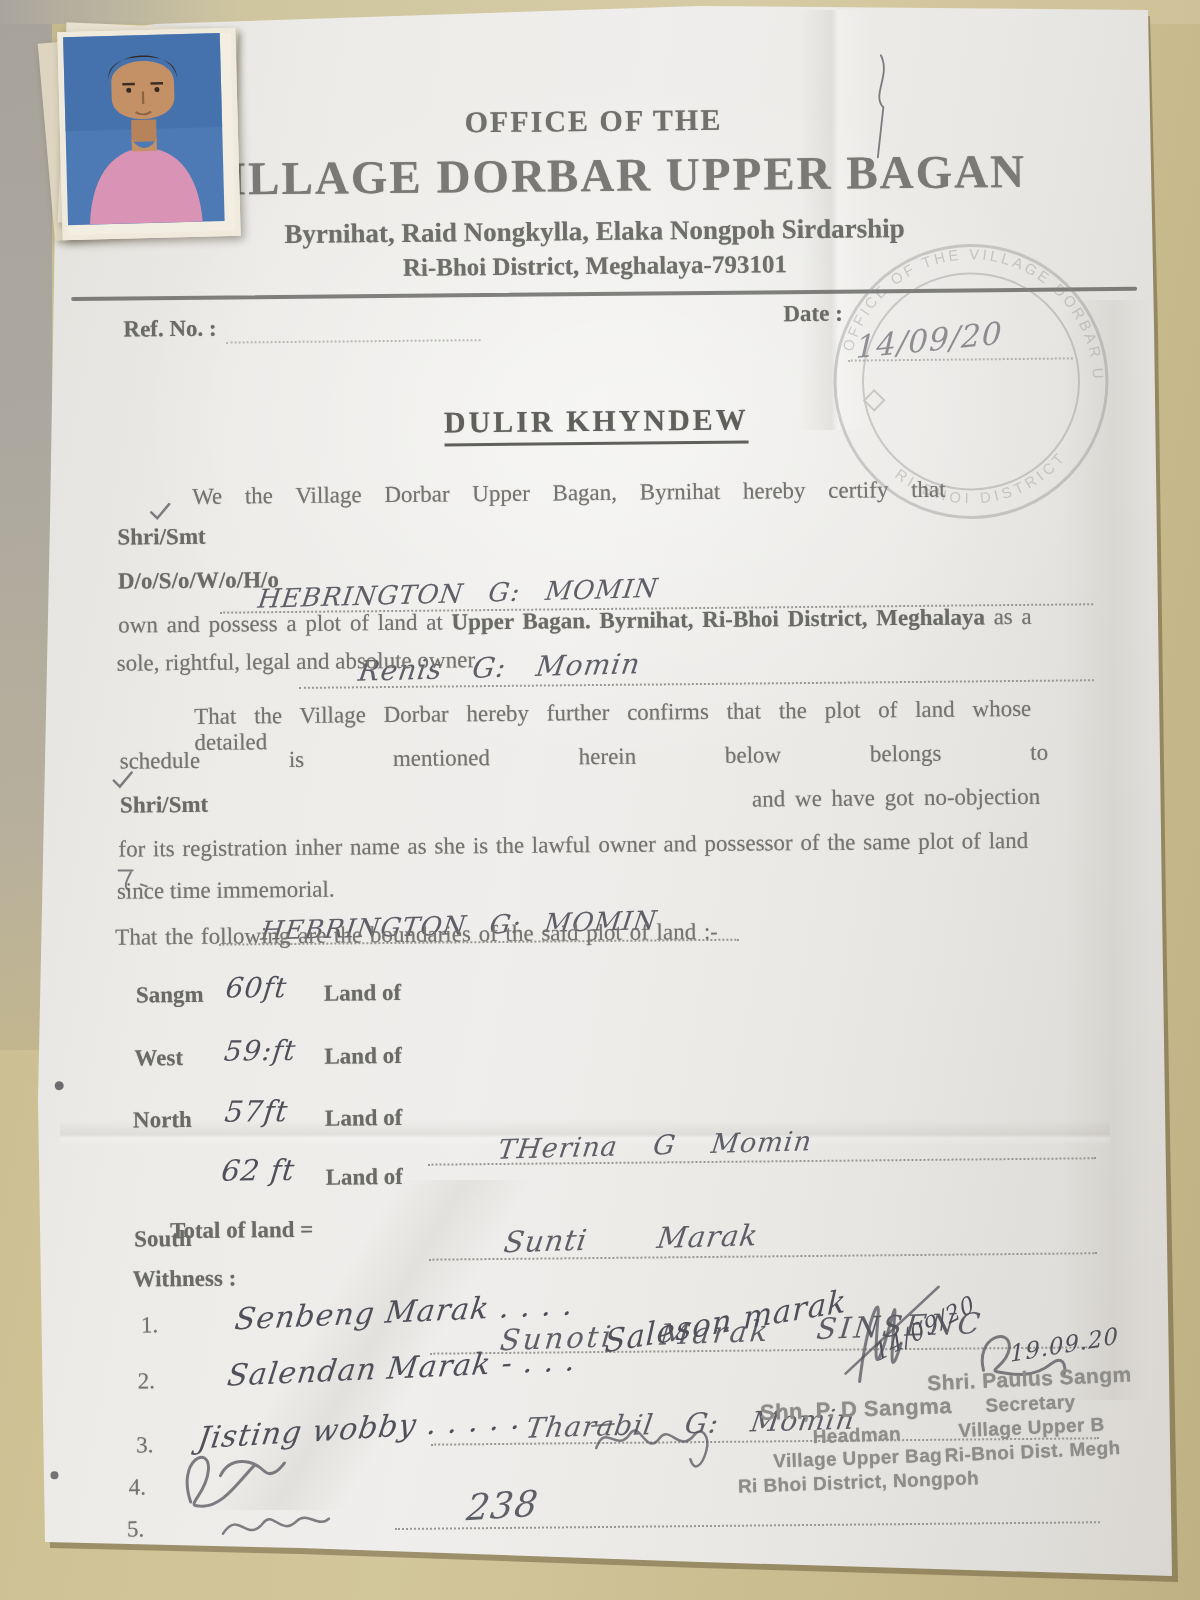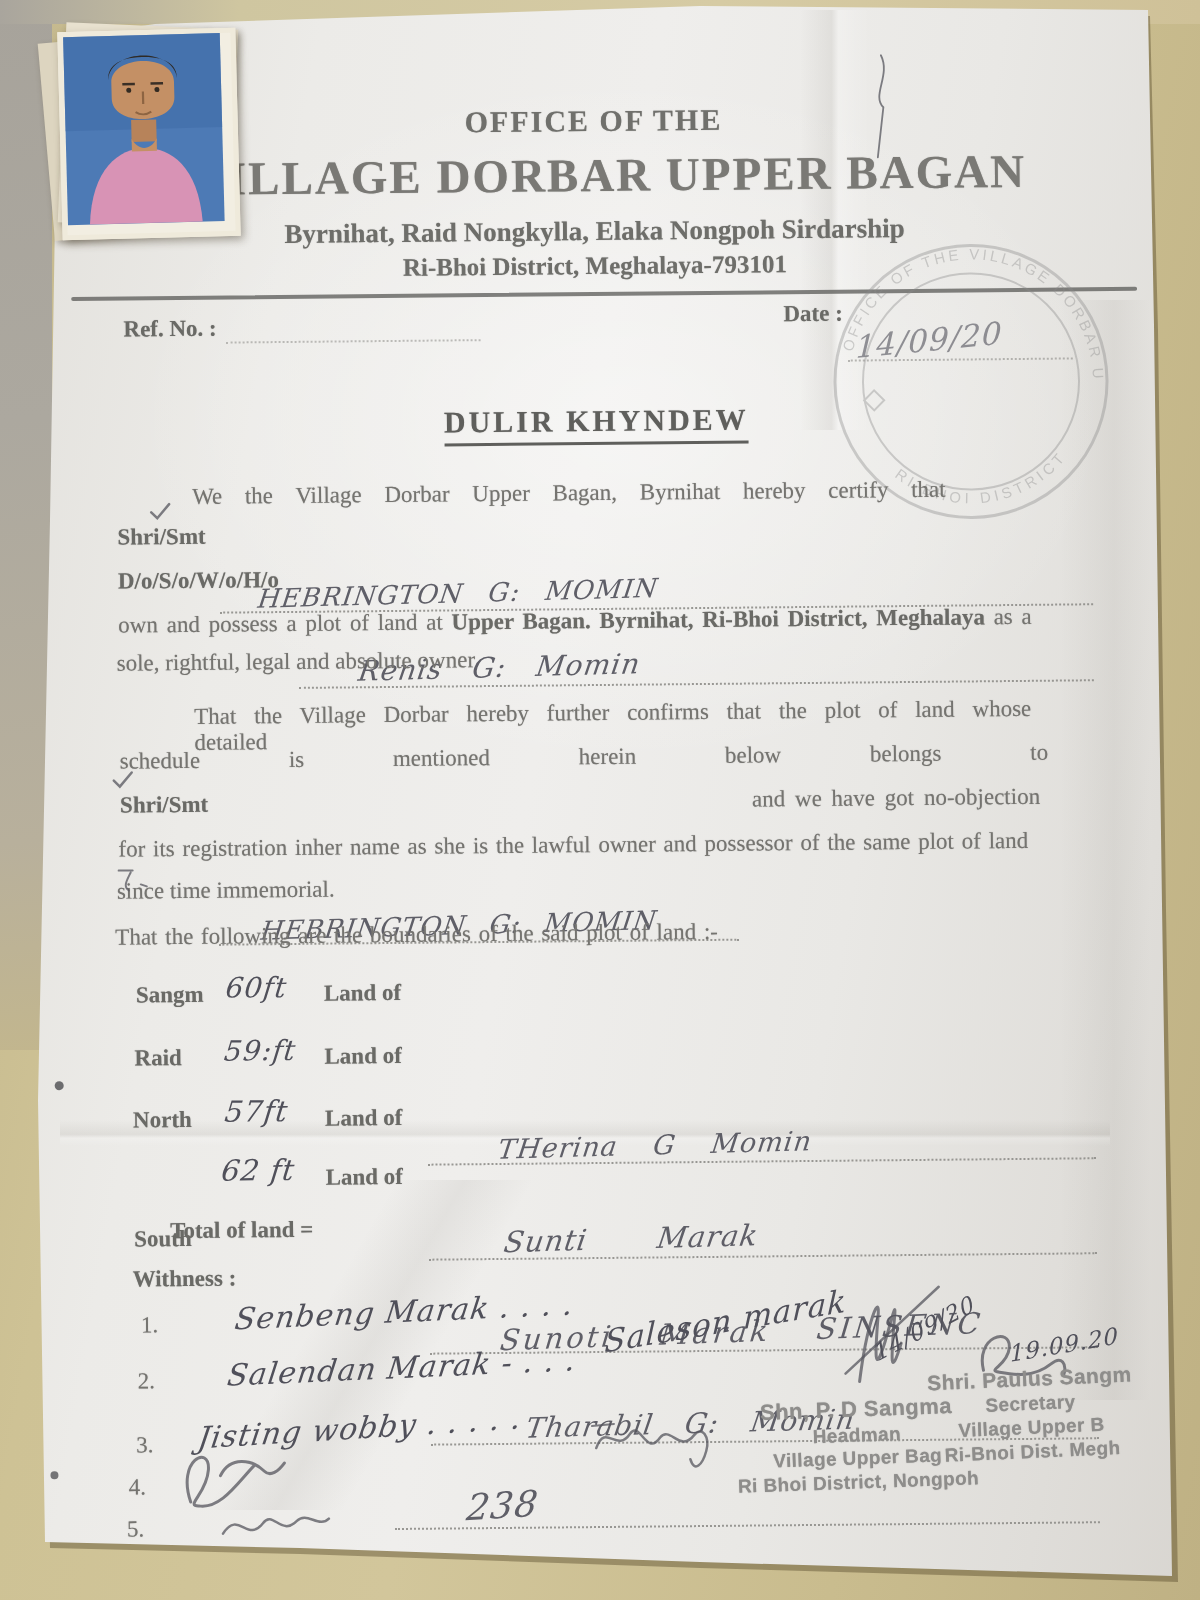--- a/index.html
+++ b/index.html
@@ -132,21 +132,21 @@
 
   <div class="abs print body-t" style="left:114px;top:920px;word-spacing:2px;">That the following are the boundaries of the said plot of land :-</div>
 
   <div class="abs print b body-t" style="left:134px;top:978px;">Sangm</div>
   <span class="abs hand" style="left:224px;top:968px;font-size:28px;">60ft</span>
   <div class="abs print b body-t" style="left:322px;top:978px;">Land of</div>
   <div class="abs dotline" style="left:425px;top:972px;width:668px;">
     <span class="hand handblock" style="left:70px;font-size:27px;word-spacing:26px;transform:rotate(-1deg) skewX(-9deg);">THerina  G  Momin</span>
   </div>
 
-  <div class="abs print b body-t" style="left:132px;top:1041px;">Raid</div>
+  <div class="abs print b body-t" style="left:132px;top:1041px;">West</div>
   <span class="abs hand" style="left:222px;top:1031px;font-size:28px;">59:ft</span>
   <div class="abs print b body-t" style="left:322px;top:1041px;">Land of</div>
   <div class="abs dotline" style="left:425px;top:1035px;width:668px;">
     <span class="hand handblock" style="left:75px;font-size:29px;word-spacing:60px;transform:rotate(-1deg) skewX(-10deg);">Sunti  Marak</span>
   </div>
 
   <div class="abs print b body-t" style="left:130px;top:1103px;">North</div>
   <span class="abs hand" style="left:222px;top:1091px;font-size:29px;">57ft</span>
   <div class="abs print b body-t" style="left:322px;top:1103px;">Land of</div>
   <div class="abs dotline" style="left:425px;top:1097px;width:668px;">

